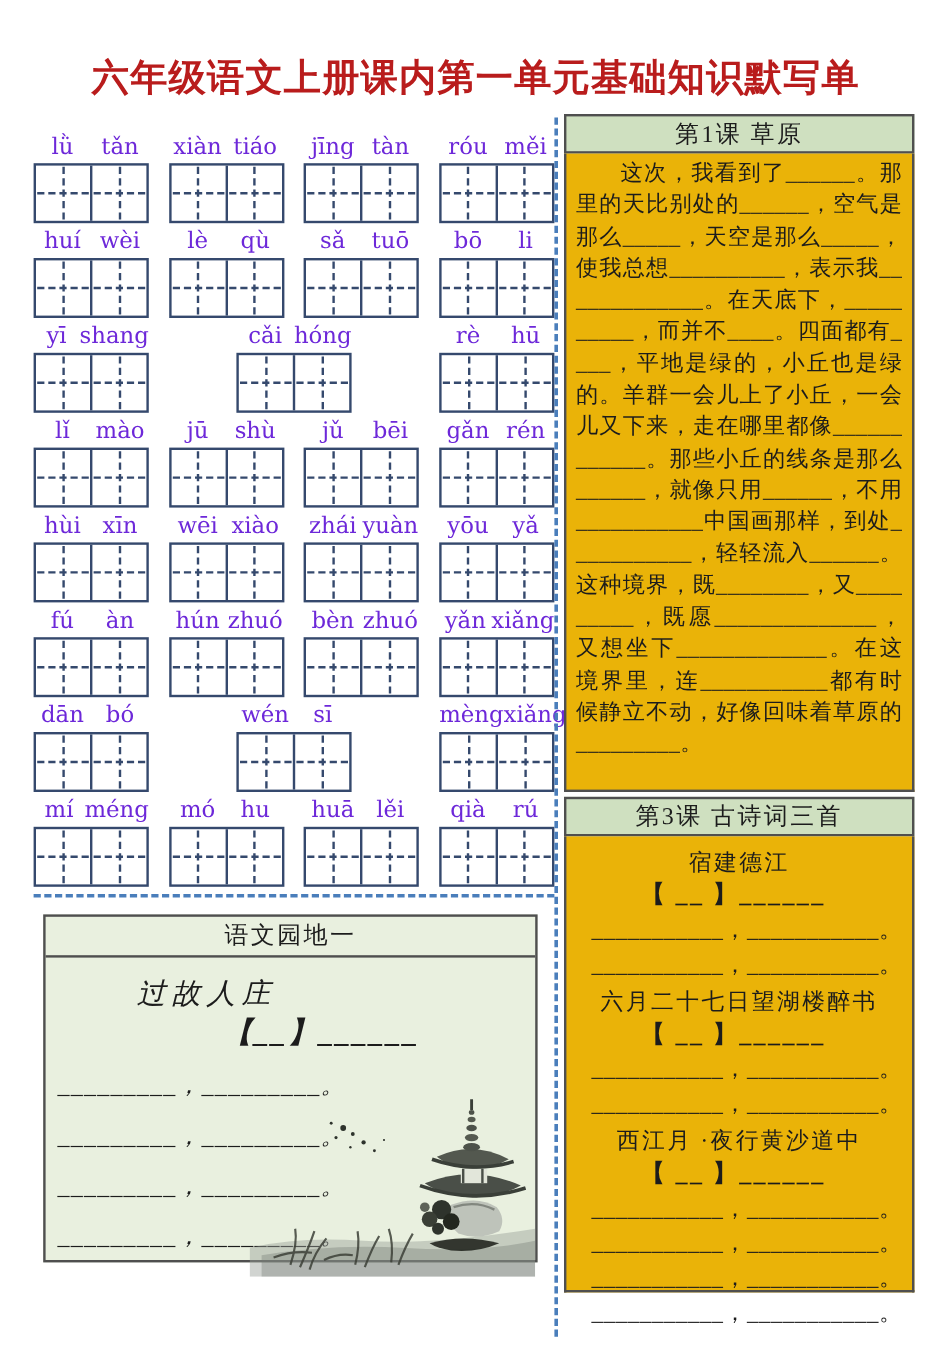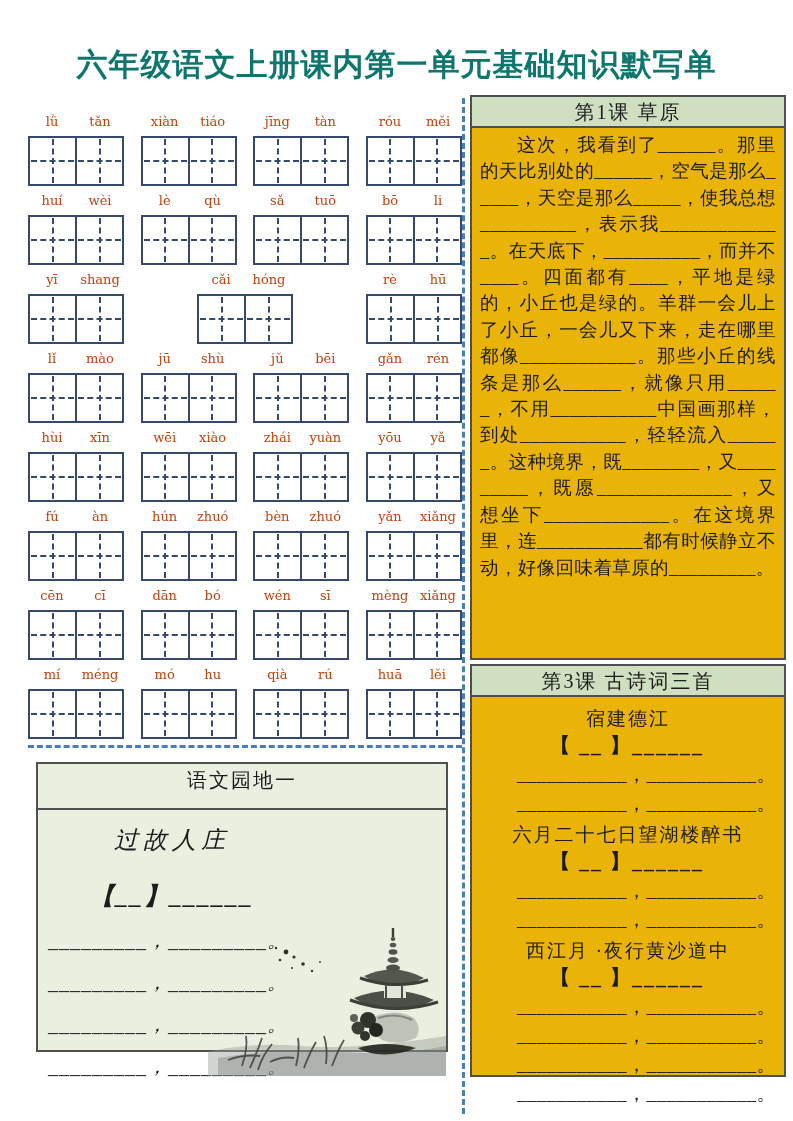--- a/index.html
+++ b/index.html
@@ -4,54 +4,54 @@
 <style>
   * { margin:0; padding:0; box-sizing:border-box; }
   html,body { background:#ffffff; }
   .page {
     position:relative; width:793px; height:1121px; background:#fff;
     font-family:"Liberation Serif", serif; color:#1c1c1c; overflow:hidden;
   }
   .page-title {
     position:absolute; left:0; top:44px; width:100%;
     text-align:center; font-size:31px; font-weight:900; letter-spacing:1px;
-    color:#0f766e;
+    color:#b91c1c;
   }
   
   .left-col { position:absolute; left:28px; top:110px; width:434px; }
   .prow { display:flex; justify-content:space-between; margin-bottom:3px; }
   .pword { width:96px; }
-  .plabel { display:flex; height:26px; font-family:"DejaVu Serif", serif; font-size:13px; color:#c2410c; }
+  .plabel { display:flex; height:26px; font-family:"DejaVu Serif", serif; font-size:19px; color:#6d28d9; }
   .plabel span { flex:1; text-align:center; line-height:24px; white-space:nowrap; }
   .pgrid { display:flex; width:96px; height:50px; border:2px solid #35496d; background:#fff; }
   .pcell { flex:1; position:relative; }
   .pcell + .pcell { border-left:2px solid #35496d; }
   .pcell::before { content:""; position:absolute; left:1px; right:1px; top:50%; margin-top:-1px; border-top:2px dashed #35496d; }
   .pcell::after  { content:""; position:absolute; top:1px; bottom:1px; left:50%; margin-left:-1px; border-left:2px dashed #35496d; }
   .hsep { margin-top:6px; width:434px; border-top:3px dashed #4a7ebb; }
   .garden-box { position:relative; margin:14px 0 0 8px; width:412px; height:290px; background:#e9f0df; border:2px solid #4f4f4f; }
-  .garden-header { height:46px; line-height:32px; text-align:center; font-size:20px; border-bottom:2px solid #4f4f4f; letter-spacing:2px; }
+  .garden-header { height:34px; line-height:32px; text-align:center; font-size:20px; border-bottom:2px solid #4f4f4f; letter-spacing:2px; }
   .garden-body { position:relative; height:252px;font-style:italic; }
   .g-poem-title { margin:14px 0 0 76px; font-size:24px; letter-spacing:5px; }
-  .g-poem-author { margin:24px 0 0 52px; font-size:24px; font-weight:bold; letter-spacing:2px; }
+  .g-poem-author { margin:0 0 0 52px; font-size:24px; font-weight:bold; letter-spacing:2px;text-align:center; }
   .g-line { margin:15px 0 0 10px; font-size:20px; letter-spacing:1px; white-space:nowrap; }
   .pagoda { position:absolute; right:0; bottom:0; }
   
   .vsep { position:absolute; left:462px; top:98px; height:1016px; border-left:3px dashed #4a7ebb; }
-  .right-col { position:absolute; left:470px; top:95px; width:316px; }
+  .right-col { position:absolute; left:470px; top:95px; width:292px; }
   .lesson-header {
     height:33px; line-height:30px; text-align:center; font-size:20px;
     background:#cfe0c0; border:2px solid #4f4f4f; letter-spacing:2px;
   }
   .lesson-body { background:#eab308; border:2px solid #4f4f4f; border-top:none; }
   .passage-body { height:532px; padding:4px 8px 0 8px; }
   .passage { font-size:18.5px; line-height:26.4px; text-align:justify; text-indent:2em; letter-spacing:0.4px; word-break:break-all; }
   .poems-body { height:380px; padding:4px 0 0 0; }
   .poem-title { text-align:center; font-size:19px; letter-spacing:2px; margin-top:5px; }
-  .poem-author { margin-left:78px; font-size:20px; font-weight:bold; letter-spacing:2px; }
+  .poem-author { margin-left:62px; font-size:20px; font-weight:bold; letter-spacing:2px; }
   .poem-line { margin:3px 8px 0 12px; font-size:19px; letter-spacing:0.5px; white-space:nowrap;text-align:right; }
 </style>
 </head>
 <body>
 
 <div class="page">
 
   <div class="page-title">六年级语文上册课内第一单元基础知识默写单</div>
 
   <div class="left-col">
@@ -294,30 +294,20 @@
             </div>
             <div class="pgrid">
               <div class="pcell"></div>
               <div class="pcell"></div>
             </div>
           </div>
         </div>
         <div class="prow">
           <div class="pword">
             <div class="plabel">
-              <span>cēn</span>
-              <span>cī</span>
-            </div>
-            <div class="pgrid">
-              <div class="pcell"></div>
-              <div class="pcell"></div>
-            </div>
-          </div>
-          <div class="pword">
-            <div class="plabel">
               <span>dān</span>
               <span>bó</span>
             </div>
             <div class="pgrid">
               <div class="pcell"></div>
               <div class="pcell"></div>
             </div>
           </div>
           <div class="pword">
             <div class="plabel">
@@ -356,32 +346,32 @@
               <span>mó</span>
               <span>hu</span>
             </div>
             <div class="pgrid">
               <div class="pcell"></div>
               <div class="pcell"></div>
             </div>
           </div>
           <div class="pword">
             <div class="plabel">
+              <span>huā</span>
+              <span>lěi</span>
+            </div>
+            <div class="pgrid">
+              <div class="pcell"></div>
+              <div class="pcell"></div>
+            </div>
+          </div>
+          <div class="pword">
+            <div class="plabel">
               <span>qià</span>
               <span>rú</span>
-            </div>
-            <div class="pgrid">
-              <div class="pcell"></div>
-              <div class="pcell"></div>
-            </div>
-          </div>
-          <div class="pword">
-            <div class="plabel">
-              <span>huā</span>
-              <span>lěi</span>
             </div>
             <div class="pgrid">
               <div class="pcell"></div>
               <div class="pcell"></div>
             </div>
           </div>
         </div>
       </div>
     <div class="hsep"></div>
 

